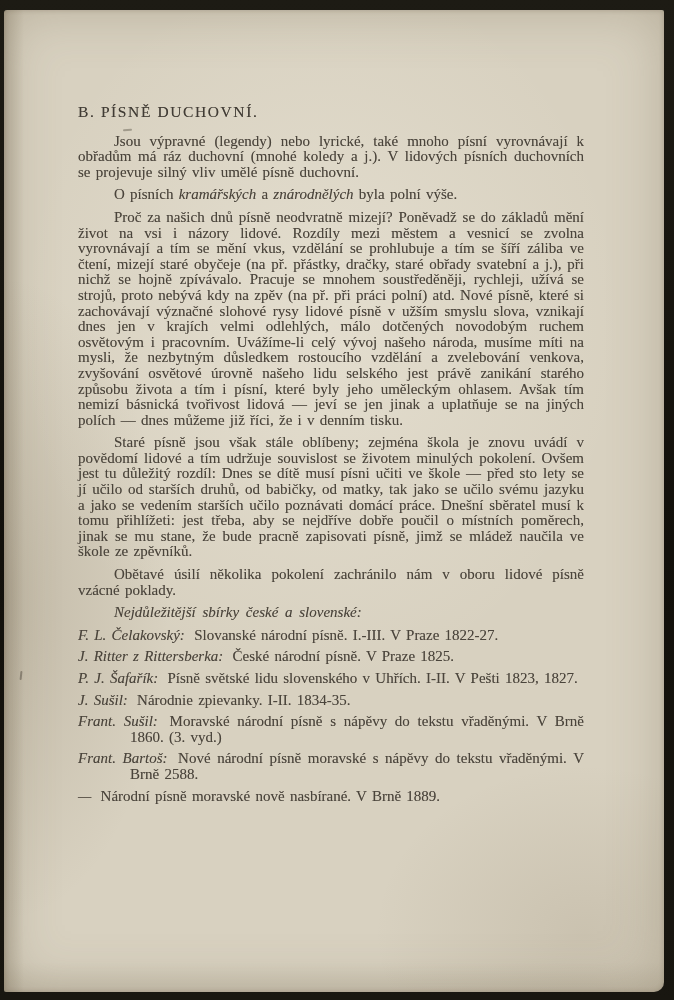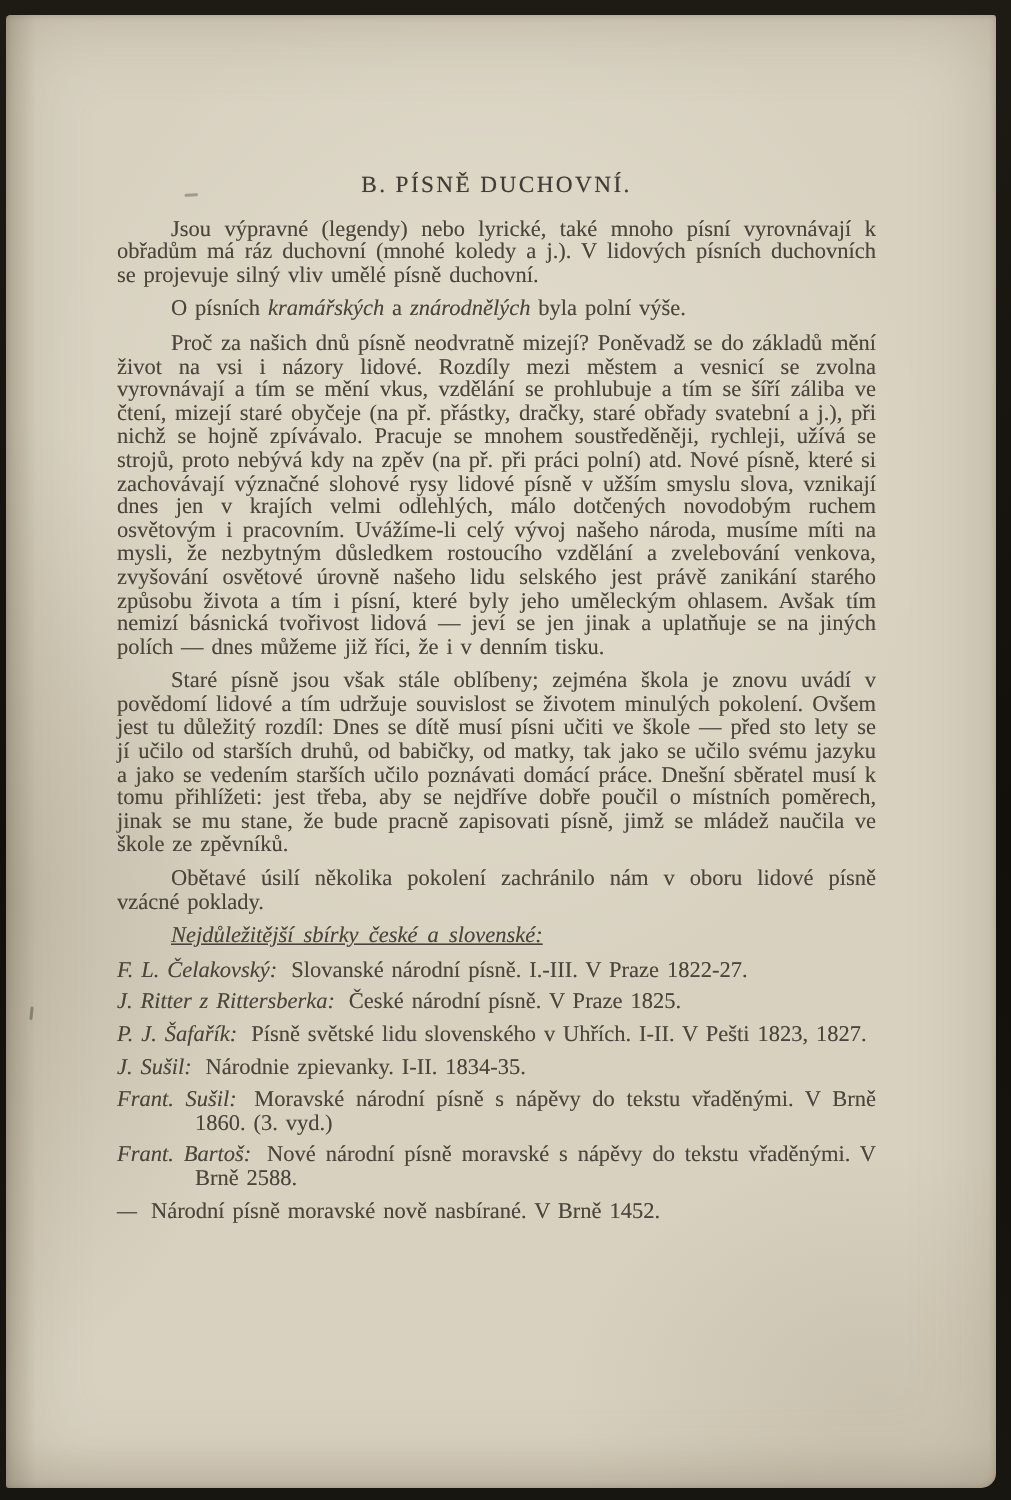--- a/index.html
+++ b/index.html
@@ -39,38 +39,36 @@
     top: 94px;
     width: 506px;
     color: #4a443b;
     font-size: 15px;
     line-height: 15.6px;
   }
   .page-title {
     font-size: 15.5px;
     font-weight: normal;
     letter-spacing: 1.6px;
-    text-align: center;
     color: #413c35;
-    margin: 12px 0 14px 0;
+    margin: 0 0 14px 0;
     text-shadow: 0 0 0.5px rgba(65,60,53,0.55);
   }
   .para {
     margin: 0 0 7px 0;
     text-align: justify;
     text-indent: 36px;
     word-spacing: 1.5px;
     text-shadow: 0 0 0.4px rgba(74,68,59,0.4);
   }
   .bib-heading {
     font-style: italic;
     margin: 4px 0 7px 36px;
     word-spacing: 3px;
     text-shadow: 0 0 0.4px rgba(74,68,59,0.4);
-    text-decoration: underline;
   }
   .bib-entry {
     margin: 0 0 6px 0;
     padding-left: 52px;
     text-indent: -52px;
     text-align: justify;
     word-spacing: 1.5px;
     text-shadow: 0 0 0.4px rgba(74,68,59,0.4);
   }
   .bib-entry i { padding-right: 4px; margin-top: 12px; }
@@ -113,18 +111,18 @@
         </div>
       <div>
         <p class="bib-heading">Nejdůležitější sbírky české a slovenské:</p>
         <div id="bib-entries">
             <p class="bib-entry"><i>F. L. Čelakovský:</i><span> Slovanské národní písně. I.-III. V Praze 1822-27.</span></p>
             <p class="bib-entry"><i>J. Ritter z Rittersberka:</i><span> České národní písně. V Praze 1825.</span></p>
             <p class="bib-entry"><i>P. J. Šafařík:</i><span> Písně světské lidu slovenského v Uhřích. I-II. V Pešti 1823, 1827.</span></p>
             <p class="bib-entry"><i>J. Sušil:</i><span> Národnie zpievanky. I-II. 1834-35.</span></p>
             <p class="bib-entry"><i>Frant. Sušil:</i><span> Moravské národní písně s nápěvy do tekstu vřaděnými. V Brně 1860. (3. vyd.)</span></p>
             <p class="bib-entry"><i>Frant. Bartoš:</i><span> Nové národní písně moravské s nápěvy do tekstu vřaděnými. V Brně 2588.</span></p>
-            <p class="bib-entry"><i>—</i><span> Národní písně moravské nově nasbírané. V Brně 1452.</span></p>
+            <p class="bib-entry"><i>—</i><span> Národní písně moravské nově nasbírané. V Brně 1889.</span></p>
           </div>
       </div>
     </div>
   </div>
 </div>
 
 </body></html>

